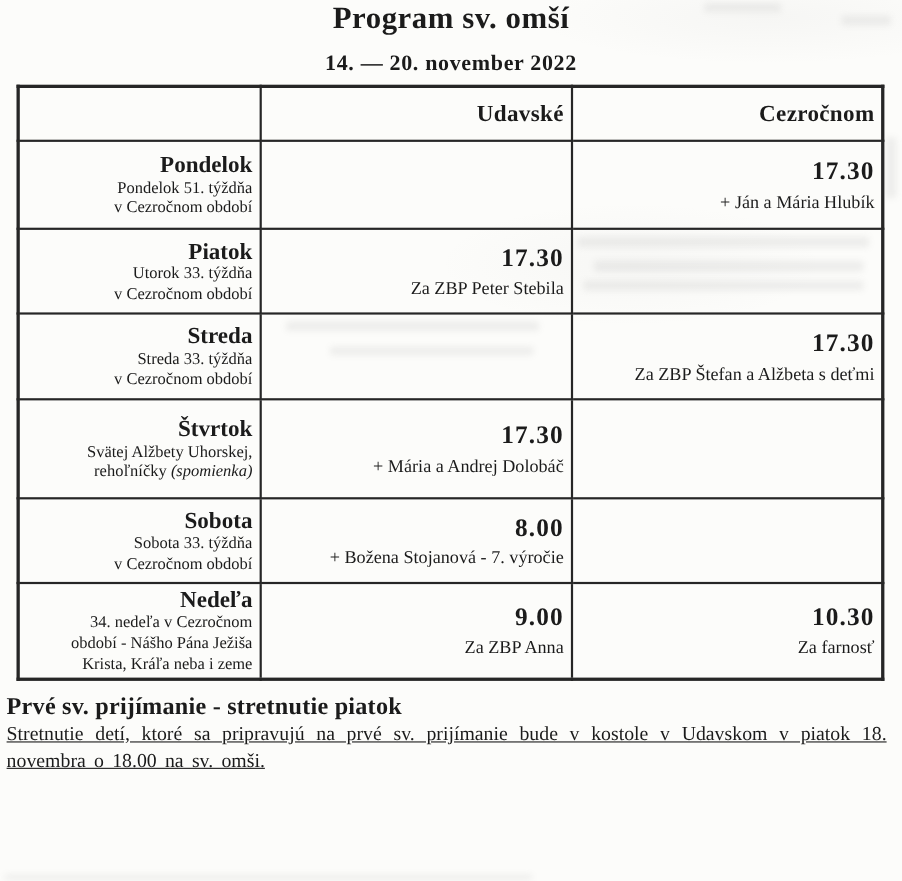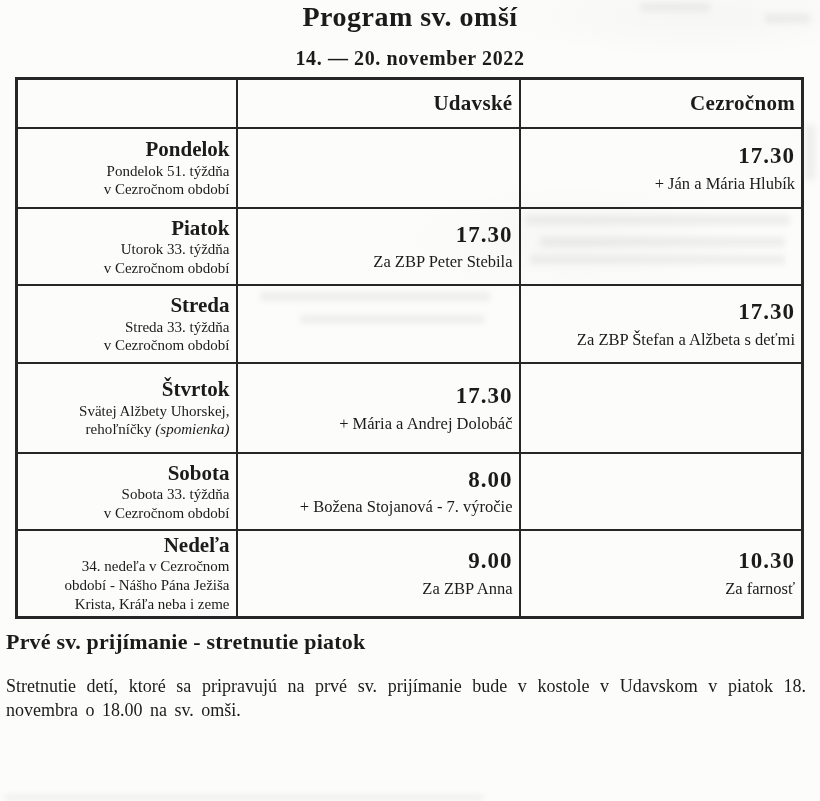--- a/index.html
+++ b/index.html
@@ -58,24 +58,25 @@
   .schedule tbody tr:nth-child(7) { height: 104px; }
   .day-name { font-size: 21px; font-weight: bold; line-height: 1.15; }
   .day-detail { font-size: 15px; line-height: 1.25; }
   .mass-time { font-size: 23px; font-weight: bold; letter-spacing: 1px; line-height: 1.1; }
   .mass-intention { font-size: 16.5px; margin-top: 5px; line-height: 1.2; }
   .doc-footer { margin: 10px 8px 0 6px; }
   .footer-heading { font-size: 22px; font-weight: bold; letter-spacing: 0.2px; }
   .footer-body {
     font-size: 18px;
     text-align: justify;
-    margin-top: 19px;
+    margin-top: 0;
     line-height: 1.35;
     width: 800px;
     word-spacing: 3px;
+    text-decoration: underline;
   }
   .artifact {
     position: absolute;
     background: #8f8f8f;
     opacity: 0.13;
     filter: blur(3px);
     border-radius: 2px;
     pointer-events: none;
   }
 </style>

